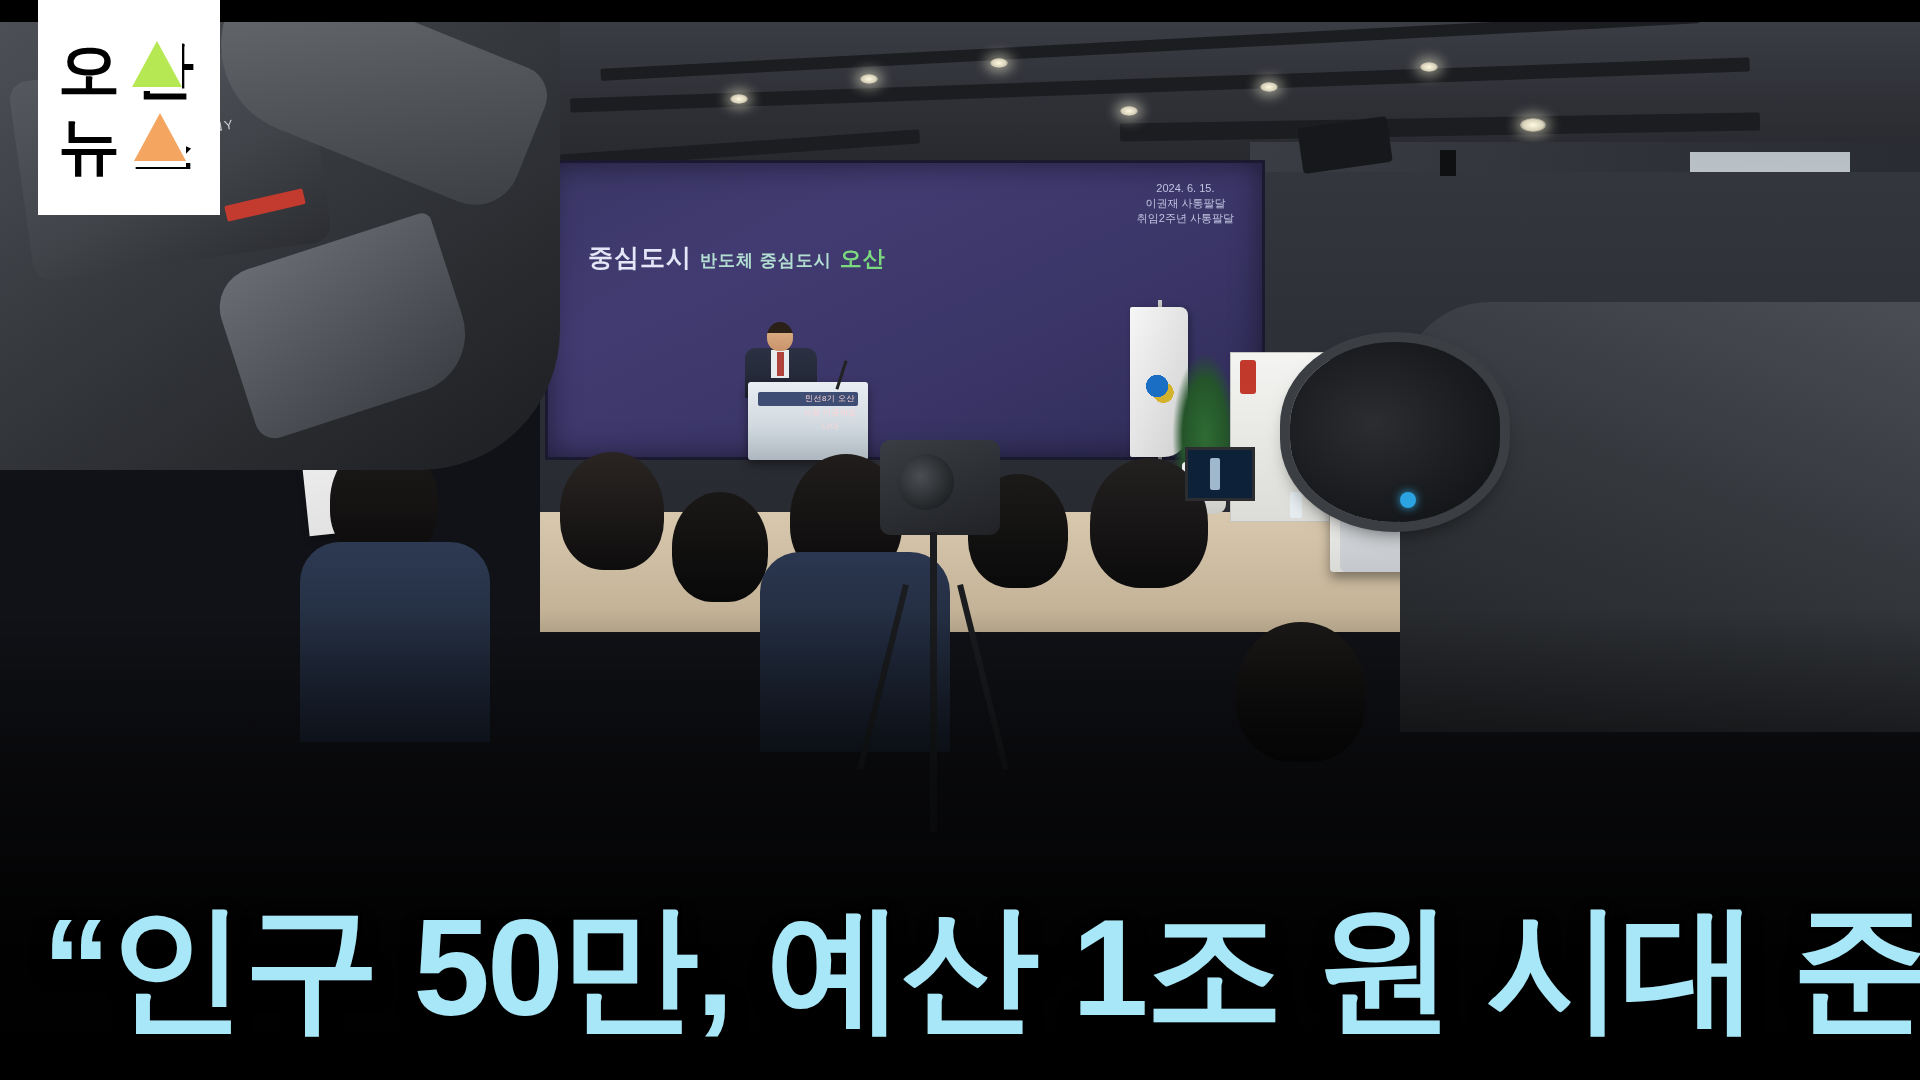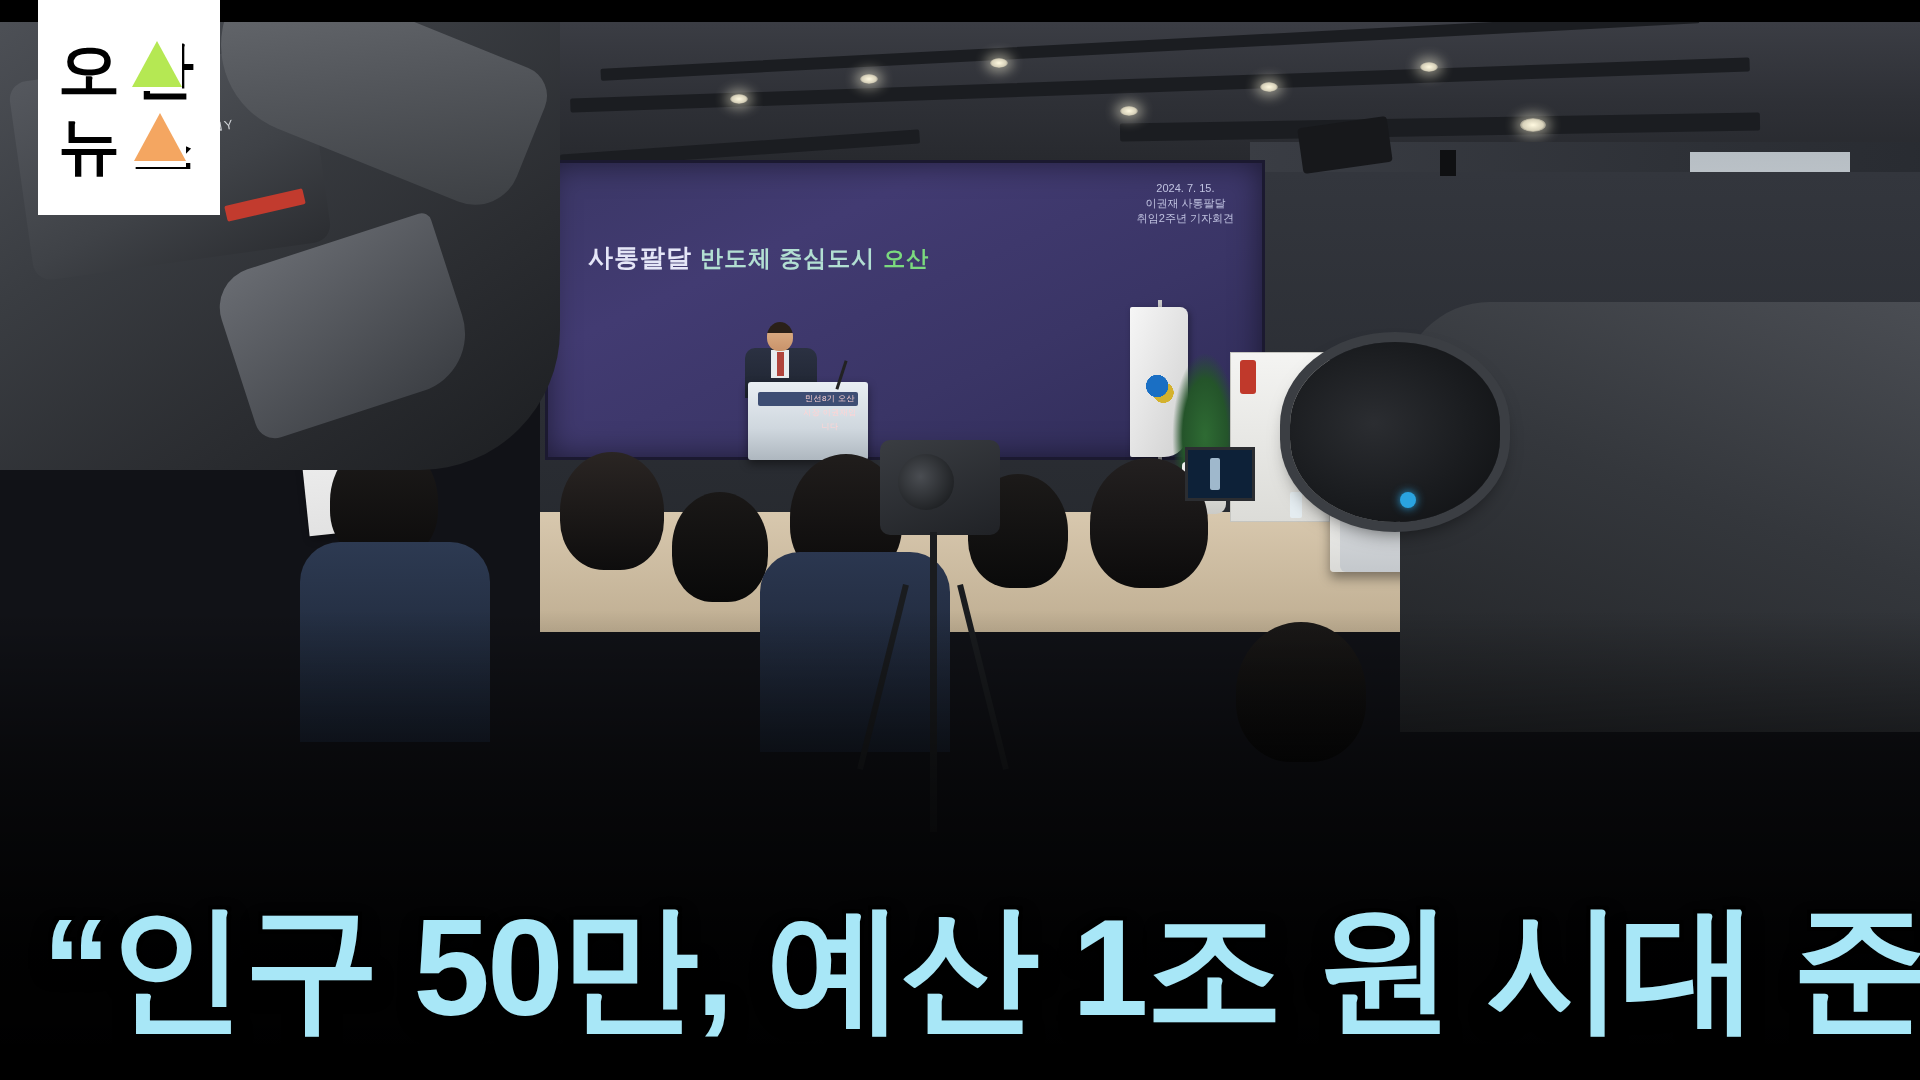--- a/index.html
+++ b/index.html
@@ -32,21 +32,21 @@
                background:linear-gradient(100deg,#3a3d44 0%,#2d3036 60%,#272a30 100%); }
   .windowpane { position:absolute; left:1690px; top:130px; width:160px; height:330px;
                 background:linear-gradient(180deg,#cfd7dd 0%,#e8edf1 40%,#b9c2c9 100%); opacity:.85; }
 
   
   .screen { position:absolute; left:545px; top:138px; width:720px; height:300px;
             background:linear-gradient(155deg,#3b3766 0%,#423b72 30%,#3a3566 65%,#2f2b57 100%);
             border:3px solid #1b1930; box-shadow:0 0 30px rgba(0,0,0,.5) inset; }
   .screen-title { position:absolute; left:40px; top:78px; width:420px; color:#eef0ff;
                   font-size:25px; font-weight:bold; letter-spacing:1px; opacity:.95; white-space:nowrap; }
-  .screen-title .sub { color:#b9e8d8; font-size:23px; }
+  .screen-title .sub { color:#b9e8d8; font-size:17px; }
   .screen-title .osan { color:#7fe37f; font-size:22px; }
   .screen-date { position:absolute; right:28px; top:18px; text-align:center; color:#cfd2ee;
                  font-size:11px; line-height:1.35; opacity:.9; }
 
   
   .podium { position:absolute; left:748px; top:360px; width:120px; height:78px;
             background:linear-gradient(180deg,#e9eef3 0%,#cfd7de 60%,#aeb7bf 100%);
             border-radius:3px; box-shadow:0 4px 10px rgba(0,0,0,.45); }
   .podium-band { position:absolute; left:10px; top:10px; width:100px; height:14px;
                  background:#3d4d73; border-radius:2px;padding-left:44px; }
@@ -194,28 +194,28 @@
     <div class="rightwall"></div>
     <div class="windowpane"></div>
     <div class="backwall"></div>
     <div class="floor"></div>
 
     <div style="position:absolute;left:1300px;top:100px;width:90px;height:46px;background:#17181b;border-radius:4px;transform:rotate(-8deg);"></div>
     <div style="position:absolute;left:1440px;top:128px;width:16px;height:26px;background:#0f1012;"></div>
 
     <div class="screen">
       <div class="screen-title">
-        <span>사통팔달</span>
+        <span>중심도시</span>
         <span class="sub">반도체 중심도시</span>
         <span class="osan">오산</span>
       </div>
       <div class="screen-date">
-        <div>2024. 7. 15.</div>
+        <div>2024. 6. 15.</div>
         <div>이권재 사통팔달</div>
-        <div>취임2주년 기자회견</div>
+        <div>취임2주년 사통팔달</div>
       </div>
     </div>
 
     <div class="speaker-body"></div>
     <div class="speaker-shirt"></div>
     <div class="speaker-tie"></div>
     <div class="speaker-head"></div>
     <div class="podium">
       <div class="podium-band">
         <span>민선8기 오산시장 이권재입니다</span>

